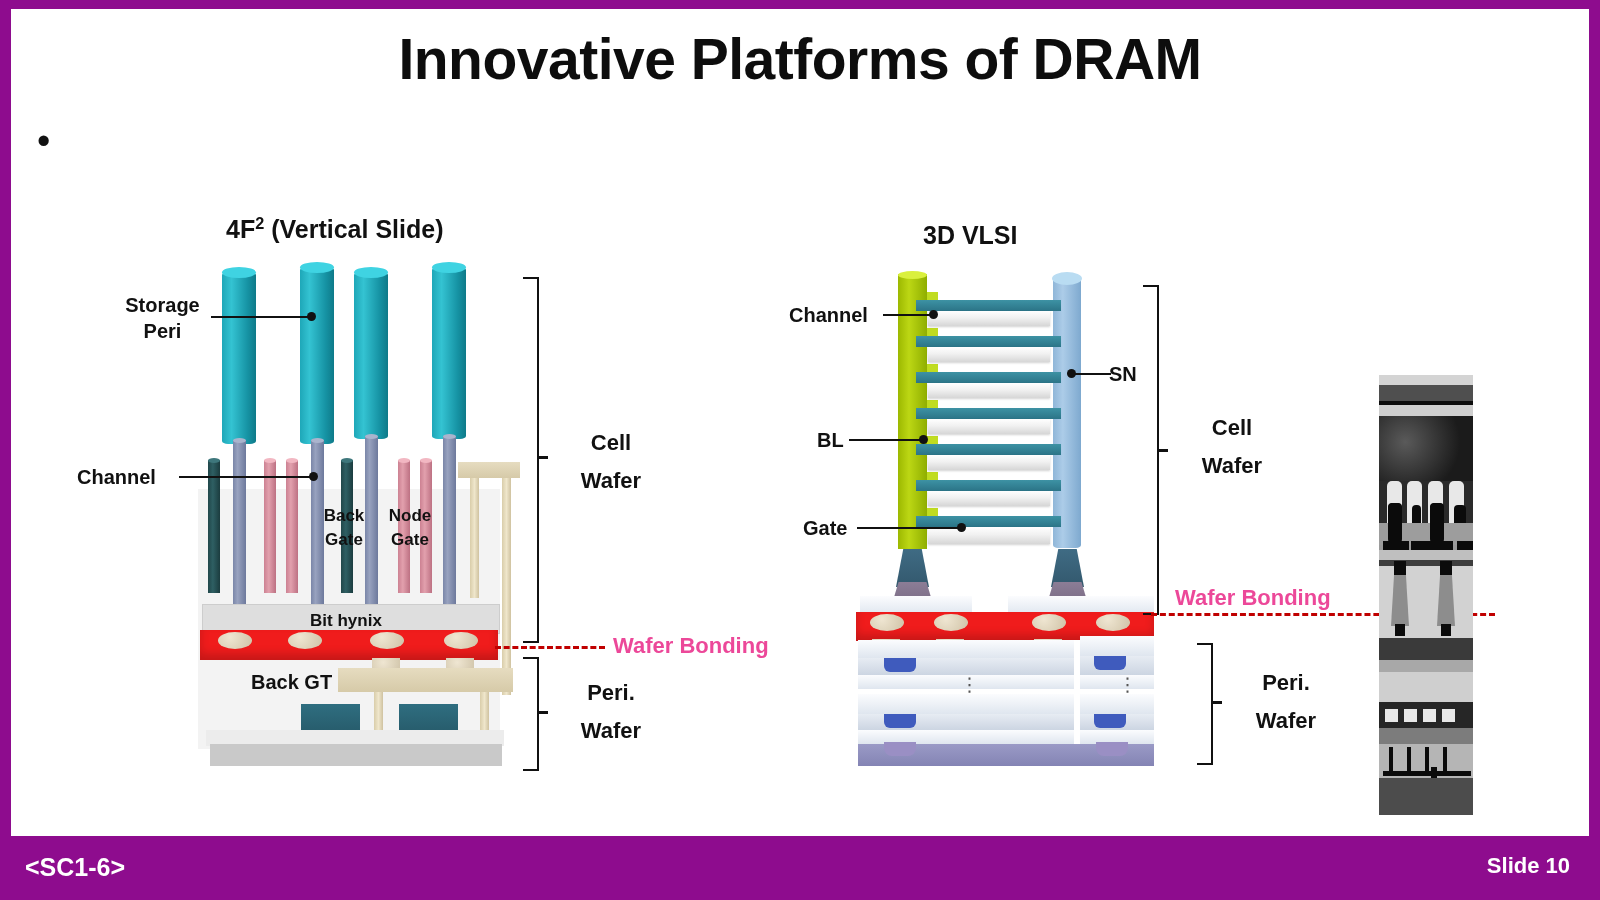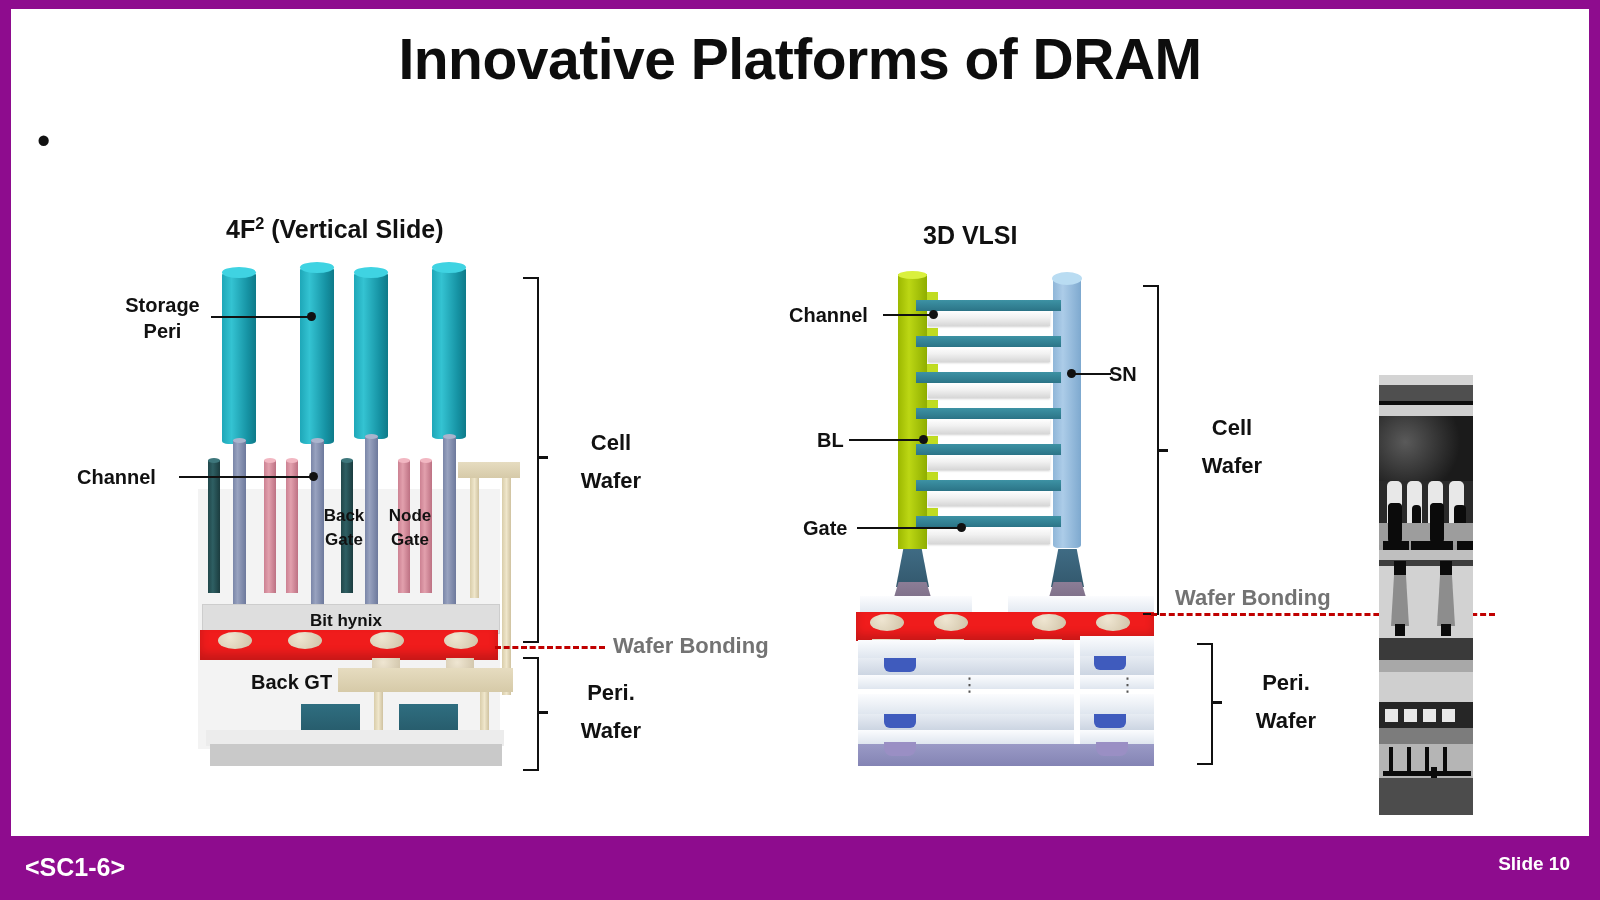--- a/index.html
+++ b/index.html
@@ -45,21 +45,21 @@
   }
   .lbl{
     position:absolute;font-size:20px;font-weight:bold;color:#111;
     white-space:nowrap;line-height:26px;
   }
   .lbl-sm{
     position:absolute;font-size:17px;font-weight:bold;color:#111;
     white-space:nowrap;line-height:24px;text-align:center;
   }
   .lbl-red{
-    position:absolute;font-size:22px;font-weight:bold;color:#737373;
+    position:absolute;font-size:22px;font-weight:bold;color:#ec4899;
     white-space:nowrap;
   }
   .lbl-side{
     position:absolute;font-size:22px;font-weight:bold;color:#111;
     white-space:nowrap;text-align:center;line-height:38px;
   }
   .leader{position:absolute;background:#111;height:2px;}
   .leader-dot{position:absolute;width:9px;height:9px;border-radius:50%;background:#111;}
 
   
@@ -192,21 +192,21 @@
   .foot-left{
     position:absolute;left:25px;top:17px;
     font-size:25px;font-weight:bold;color:#fff;
   }
   .foot-center{
     position:absolute;left:0;right:0;top:15px;text-align:center;
     font-size:28px;font-weight:bold;color:#fff;
   }
   .foot-right{
     position:absolute;right:30px;top:17px;
-    font-size:19px;font-weight:bold;color:#fff;
+    font-size:22px;font-weight:bold;color:#fff;
   }
   sup{font-size:0.65em;vertical-align:super;}
 </style>
 </head>
 <body>
 
 <div class="slide">
 
   <div class="title">Innovative Platforms of DRAM</div>
 

